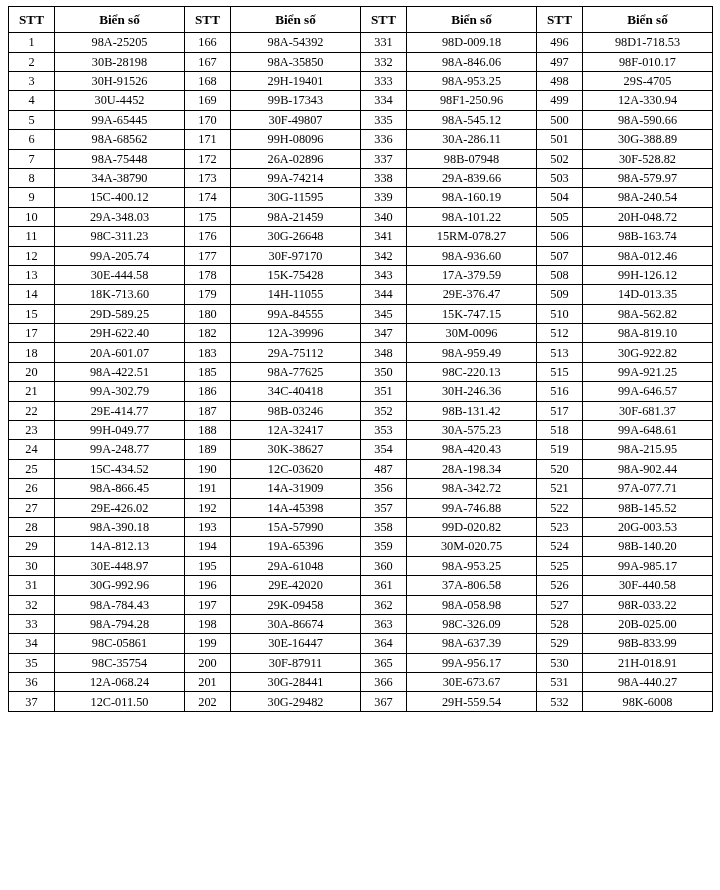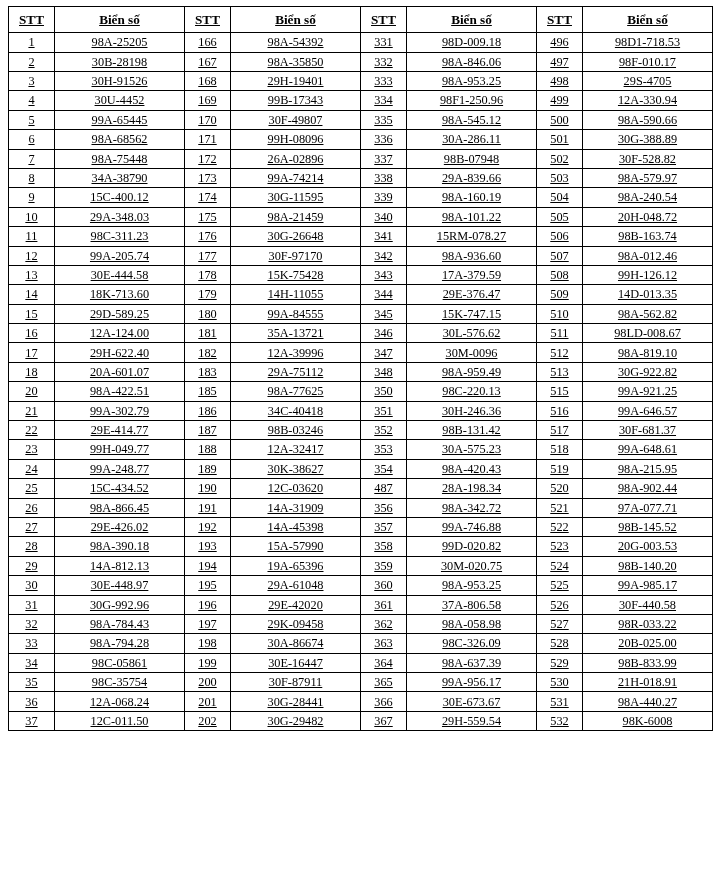--- a/index.html
+++ b/index.html
@@ -12,21 +12,20 @@
     height: 890px;
     font-family: "Liberation Serif", serif;
     color: #000000;
     overflow: hidden;
   }
   .page {
     box-sizing: border-box;
     width: 720px;
     height: 890px;
     padding: 6px 8px 0 8px;
-    text-decoration: underline;
   }
   table.plate-table {
     border-collapse: collapse;
     width: 704px;
     table-layout: fixed;
   }
   table.plate-table th,
   table.plate-table td {
     border: 1px solid #000000;
     text-align: center;
@@ -216,30 +215,20 @@
           <td>15</td>
           <td>29D-589.25</td>
           <td>180</td>
           <td>99A-84555</td>
           <td>345</td>
           <td>15K-747.15</td>
           <td>510</td>
           <td>98A-562.82</td>
         </tr>
         <tr>
-          <td>16</td>
-          <td>12A-124.00</td>
-          <td>181</td>
-          <td>35A-13721</td>
-          <td>346</td>
-          <td>30L-576.62</td>
-          <td>511</td>
-          <td>98LD-008.67</td>
-        </tr>
-        <tr>
           <td>17</td>
           <td>29H-622.40</td>
           <td>182</td>
           <td>12A-39996</td>
           <td>347</td>
           <td>30M-0096</td>
           <td>512</td>
           <td>98A-819.10</td>
         </tr>
         <tr>

